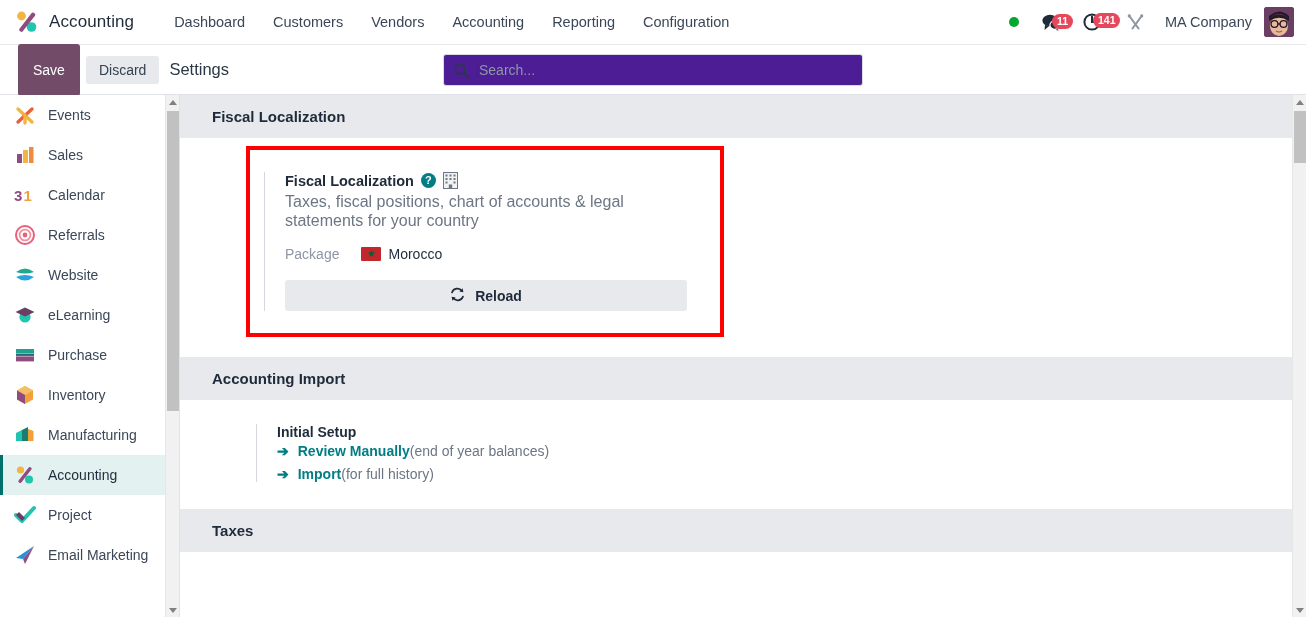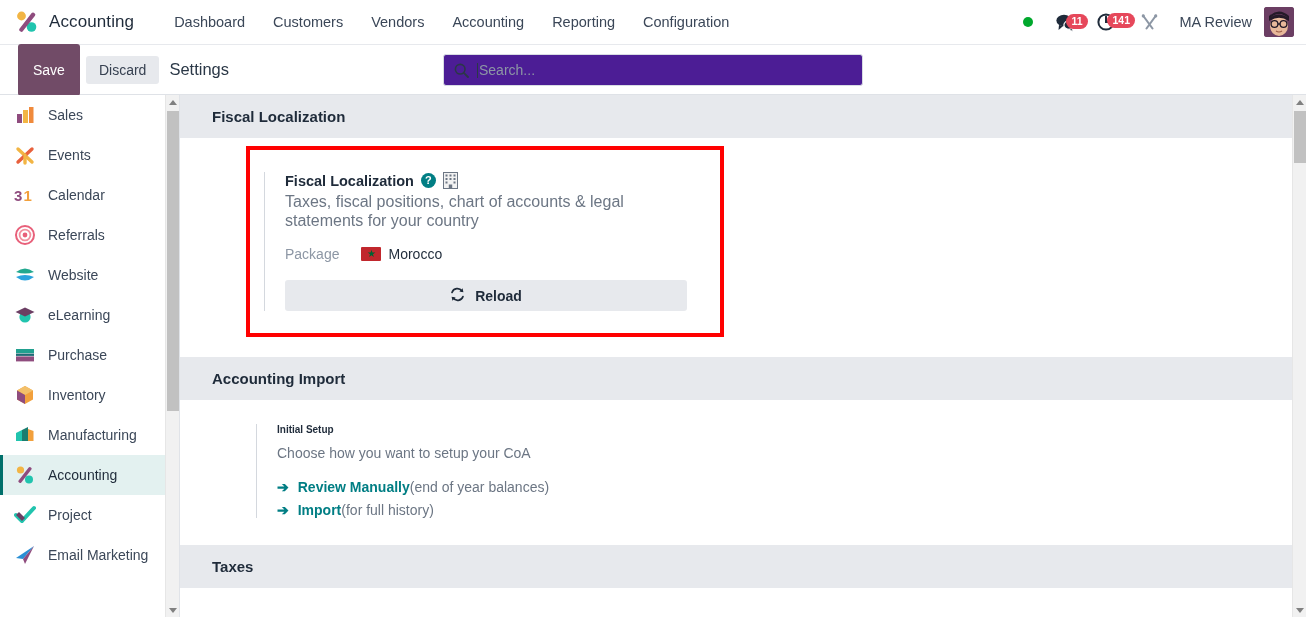--- a/index.html
+++ b/index.html
@@ -258,22 +258,22 @@
     font-family: inherit;
   }
 
   
   .import-block {
     border-left: 1px solid #d4d8de;
     padding-left: 20px;
     margin: 24px 0 0 60px;
   }
   .import-title {
-    font-size: 10px; font-weight: bold; color: #1f2b3a;
-    margin-bottom: 10px;
+    font-size: 14px; font-weight: bold; color: #1f2b3a;
+    margin-bottom: 3px;
   }
   .import-desc {
     font-size: 14px; color: #6c7684; margin-bottom: 18px;
   }
   .import-link-row {
     display: flex; align-items: baseline;
     font-size: 14px; margin-bottom: 7px;
   }
   .arrow-ico {
     color: #017e84; margin-right: 9px; font-size: 14px;
@@ -341,21 +341,21 @@
     </span>
 
     <span class="tools-icon">
       <svg width="19" height="19" viewBox="0 0 19 19">
         <path d="M3 2.5 L12.5 15.5 M16 2.5 L6.5 15.5" stroke="#8d97a5" stroke-width="2.1" stroke-linecap="round"></path>
         <circle cx="3.3" cy="2.9" r="1.6" fill="#8d97a5"></circle>
         <circle cx="15.7" cy="2.9" r="1.6" fill="#8d97a5"></circle>
       </svg>
     </span>
 
-    <span class="company-name">MA Review</span>
+    <span class="company-name">MA Company</span>
 
     <span class="avatar">
       <svg width="30" height="30" viewBox="0 0 30 30">
         <rect width="30" height="30" fill="#6b3e63"></rect>
         <ellipse cx="15" cy="19" rx="9" ry="10" fill="#e8b89a"></ellipse>
         <path d="M5 12 Q15 2 25 12 L25 9 Q15 0 5 9 Z" fill="#241a28"></path>
         <path d="M5 11 Q15 4 25 11 L25 14 Q15 7.5 5 14 Z" fill="#241a28"></path>
         <circle cx="10.5" cy="17" r="3.4" fill="none" stroke="#241a28" stroke-width="1.3"></circle>
         <circle cx="19.5" cy="17" r="3.4" fill="none" stroke="#241a28" stroke-width="1.3"></circle>
         <path d="M13.9 17 L16.1 17" stroke="#241a28" stroke-width="1.3"></path>
@@ -382,37 +382,37 @@
   </div>
 </div>
 
 <div class="body-wrap">
 
   <div class="sidebar">
 
     <div class="side-item">
       <span class="side-icon">
         <svg width="22" height="22" viewBox="0 0 22 22">
+          <path d="M4 5 L18 18" stroke="#f2b544" stroke-width="3.4" stroke-linecap="round"></path>
+          <path d="M18 5 L4 18" stroke="#e8603c" stroke-width="3.4" stroke-linecap="round"></path>
+          <path d="M11 11 L11 19" stroke="#f2b544" stroke-width="3.4" stroke-linecap="round"></path>
+        </svg>
+      </span>
+      <span>Events</span>
+    </div>
+
+    <div class="side-item">
+      <span class="side-icon">
+        <svg width="22" height="22" viewBox="0 0 22 22">
           <rect x="3" y="10" width="5" height="9" fill="#8f4c7e"></rect>
           <rect x="9" y="6" width="5" height="13" fill="#f2b544"></rect>
           <rect x="15" y="3" width="4.5" height="16" fill="#f08a3c"></rect>
         </svg>
       </span>
       <span>Sales</span>
-    </div>
-
-    <div class="side-item">
-      <span class="side-icon">
-        <svg width="22" height="22" viewBox="0 0 22 22">
-          <path d="M4 5 L18 18" stroke="#f2b544" stroke-width="3.4" stroke-linecap="round"></path>
-          <path d="M18 5 L4 18" stroke="#e8603c" stroke-width="3.4" stroke-linecap="round"></path>
-          <path d="M11 11 L11 19" stroke="#f2b544" stroke-width="3.4" stroke-linecap="round"></path>
-        </svg>
-      </span>
-      <span>Events</span>
     </div>
 
     <div class="side-item">
       <span class="side-icon">
         <svg width="22" height="22" viewBox="0 0 22 22">
           <text x="0" y="17" font-family="Liberation Sans, sans-serif" font-size="15" font-weight="bold" fill="#8f4c7e">3</text>
           <text x="9.5" y="17" font-family="Liberation Sans, sans-serif" font-size="15" font-weight="bold" fill="#f2a03c">1</text>
         </svg>
       </span>
       <span>Calendar</span>
@@ -568,21 +568,20 @@
             </button>
           </div>
         </div>
         <div class="spacer-20"></div>
       </div>
 
       <div class="section-head">Accounting Import</div>
       <div class="section-body">
         <div class="import-block">
           <div class="import-title">Initial Setup</div>
-          <div class="import-desc">Choose how you want to setup your CoA</div>
 
           <div class="import-link-row">
             <span class="arrow-ico">➔</span>
             <span class="link-strong">Review Manually</span>
             <span class="link-note">(end of year balances)</span>
           </div>
 
           <div class="import-link-row">
             <span class="arrow-ico">➔</span>
             <span class="link-strong">Import</span>

